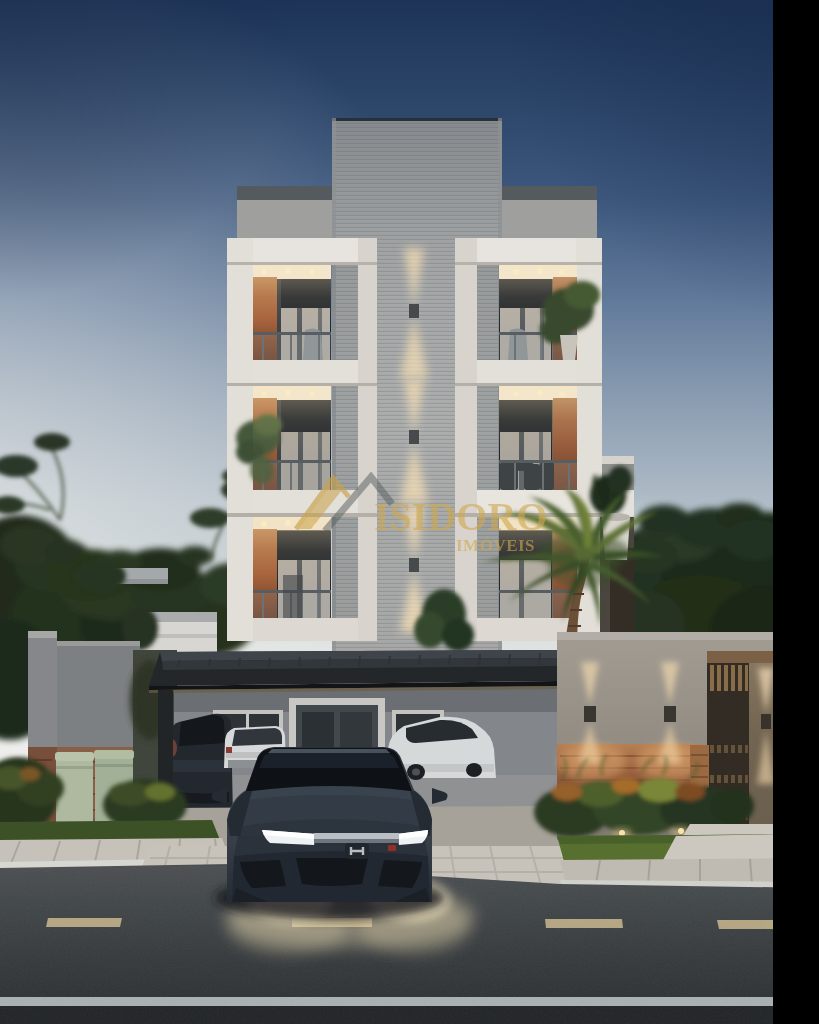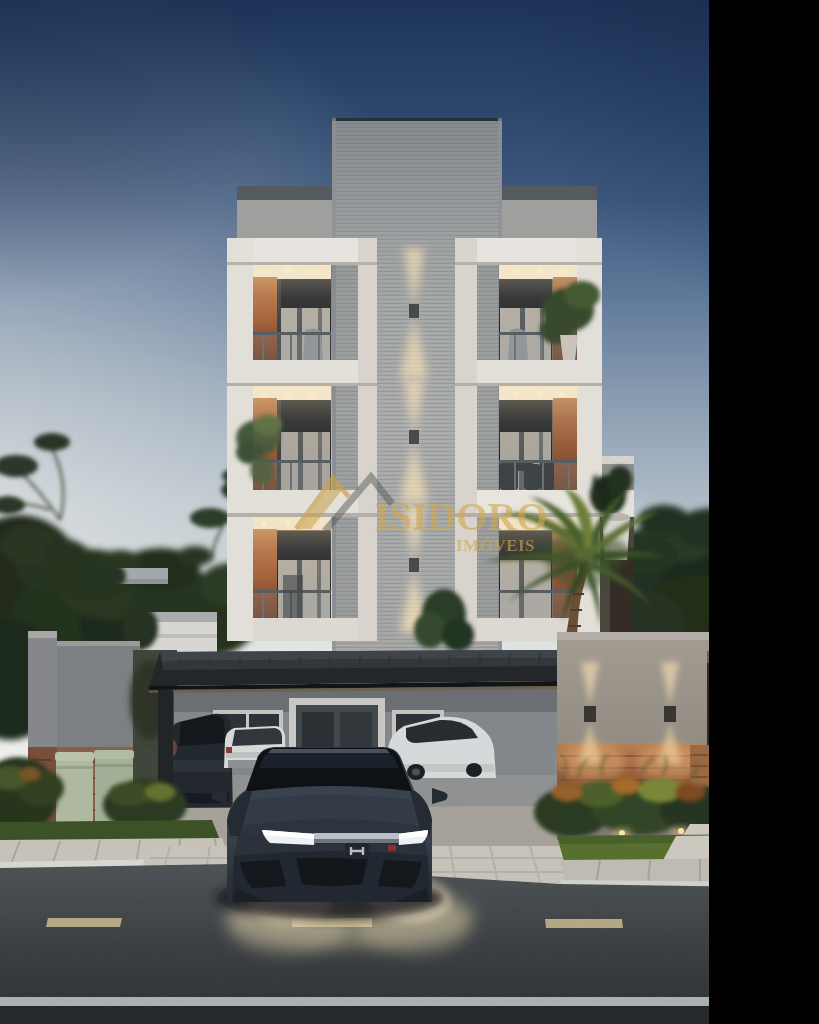--- a/index.html
+++ b/index.html
@@ -1,16 +1,16 @@
 <!DOCTYPE html>
 <html><head>
 <meta charset="utf-8">
 <style>
   html,body{margin:0;padding:0;background:#000;}
-  .page{width:709px;height:1024px;overflow:hidden;position:relative;font-family:"Liberation Sans",sans-serif;}
+  .page{width:773px;height:1024px;overflow:hidden;position:relative;font-family:"Liberation Sans",sans-serif;}
   svg{display:block;}
 </style>
 </head>
 <body>
 <div class="page">
 <svg width="819" height="1024" viewBox="0 0 819 1024" xmlns="http://www.w3.org/2000/svg">
 <defs>
   <linearGradient id="gSky" x1="0" y1="0" x2="0" y2="1">
     <stop offset="0" stop-color="#1d3458"></stop>
     <stop offset="0.09" stop-color="#2a4468"></stop>

